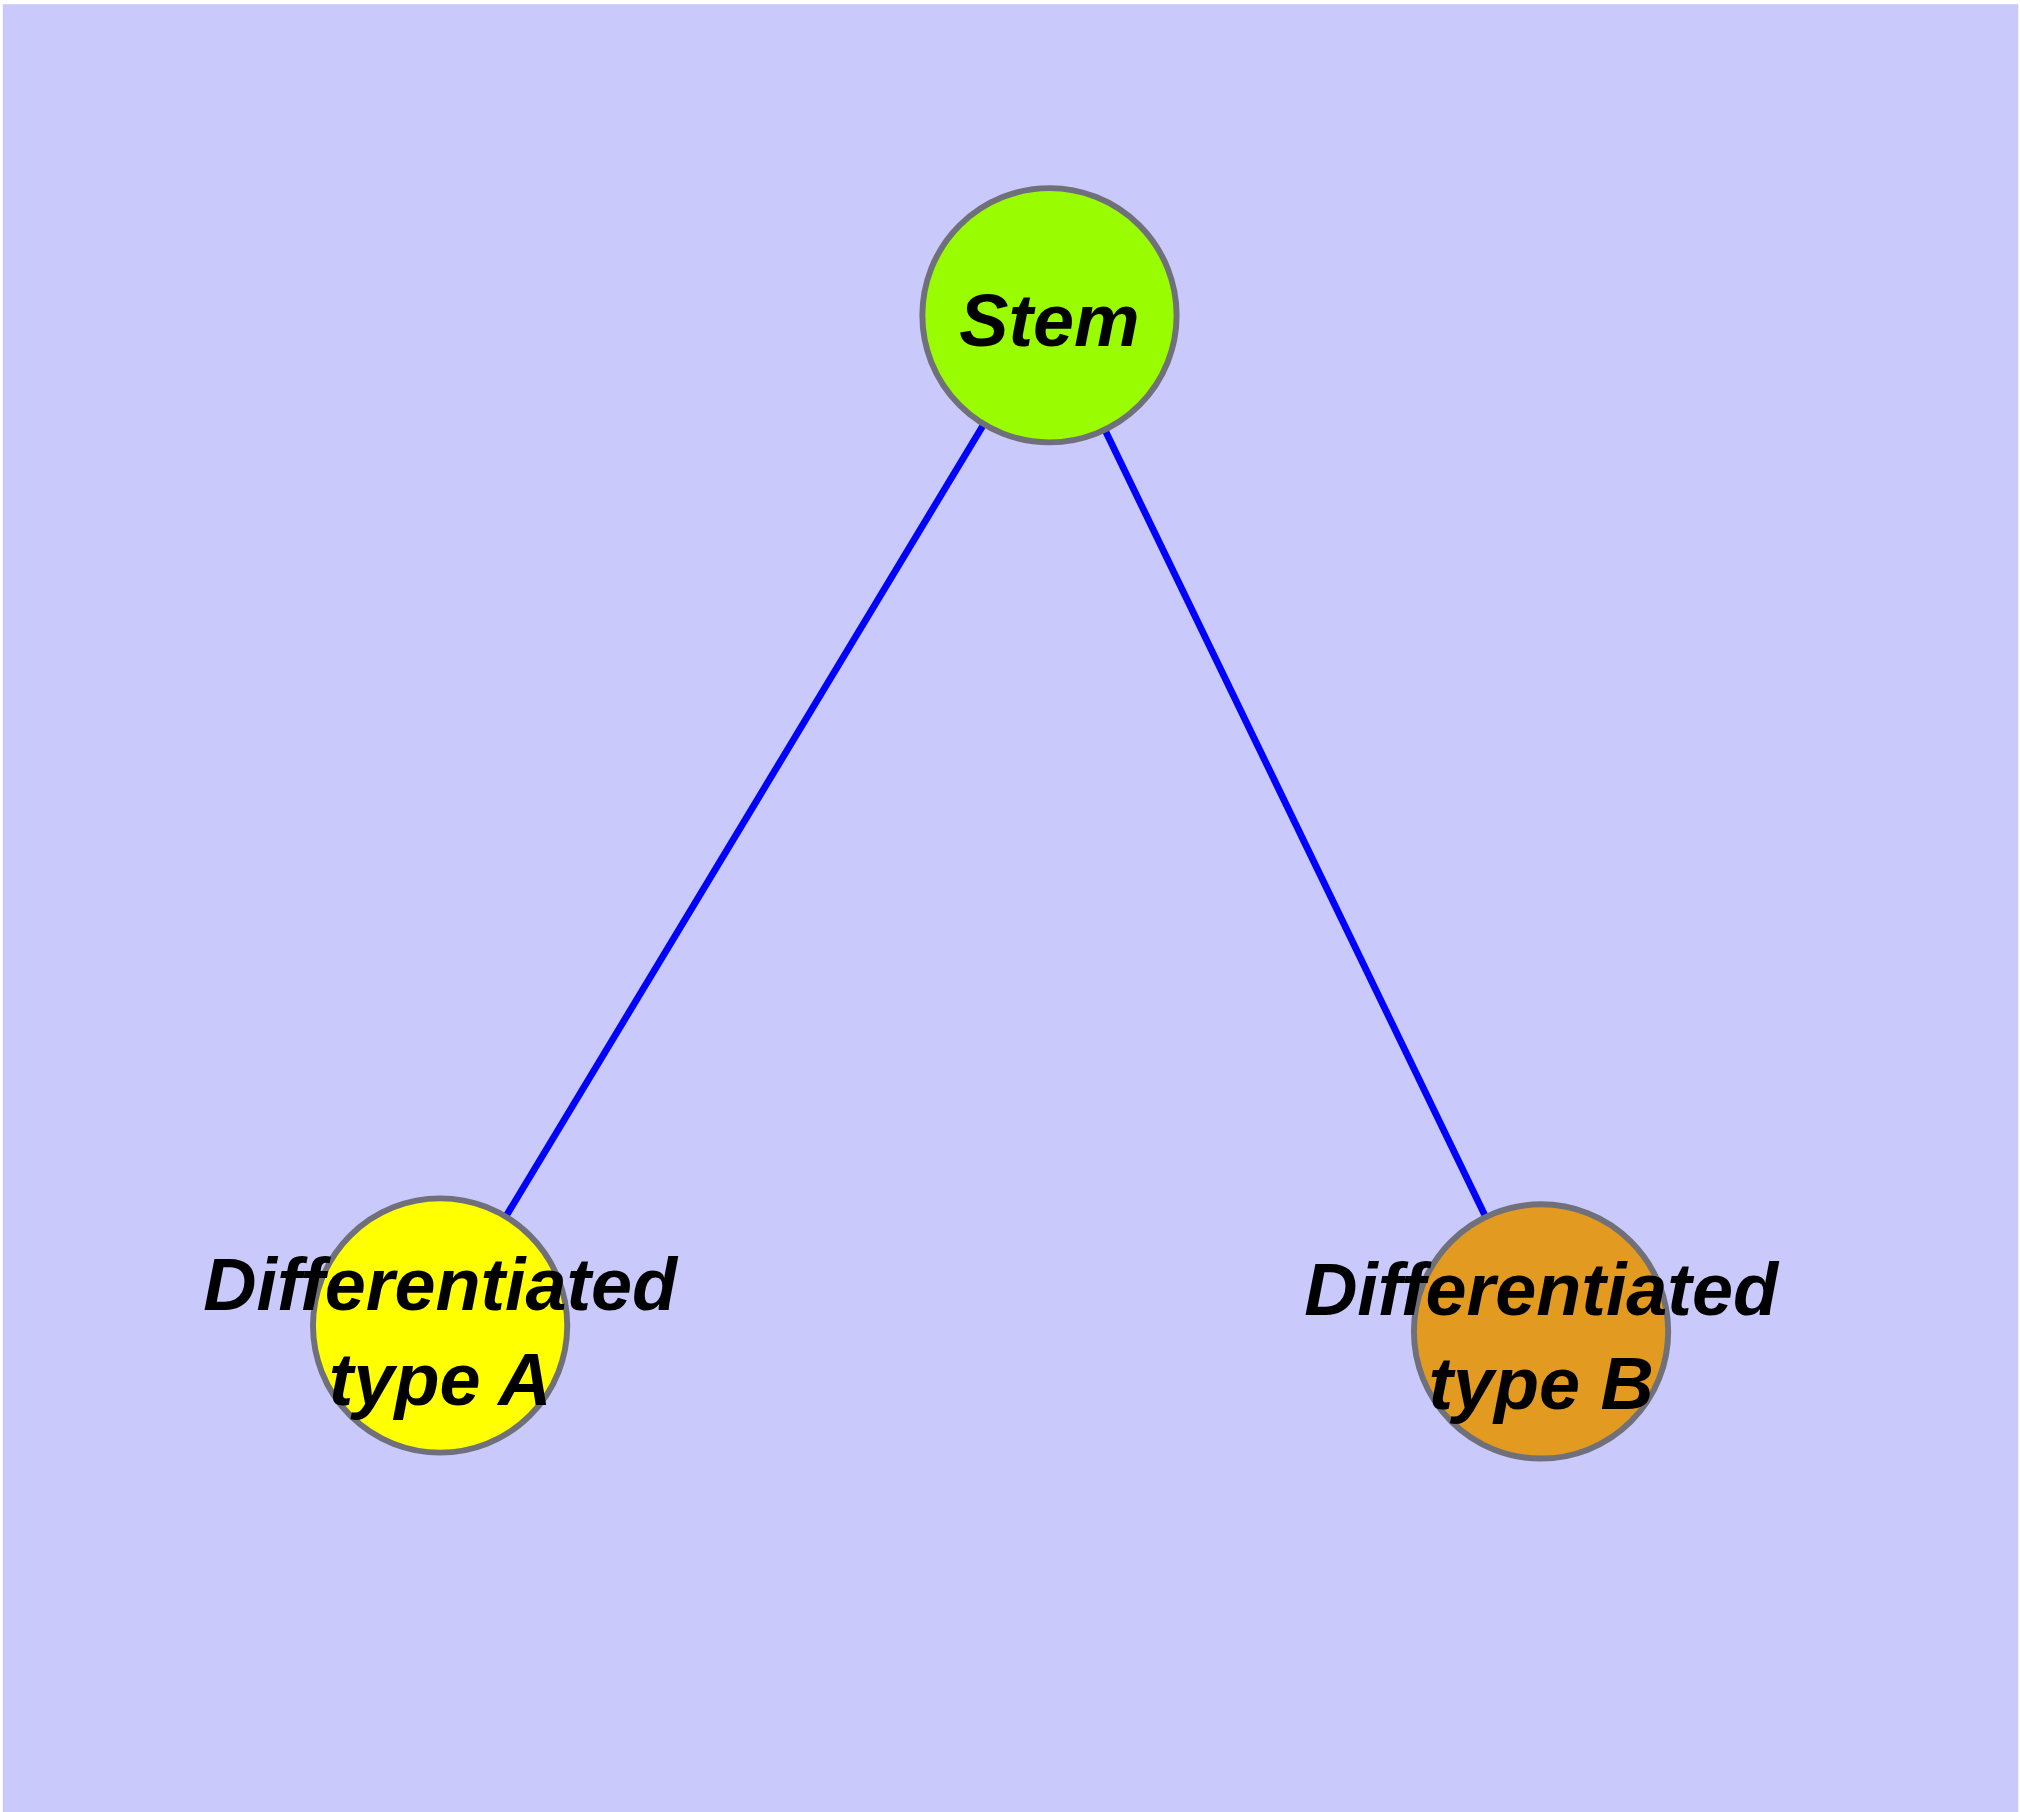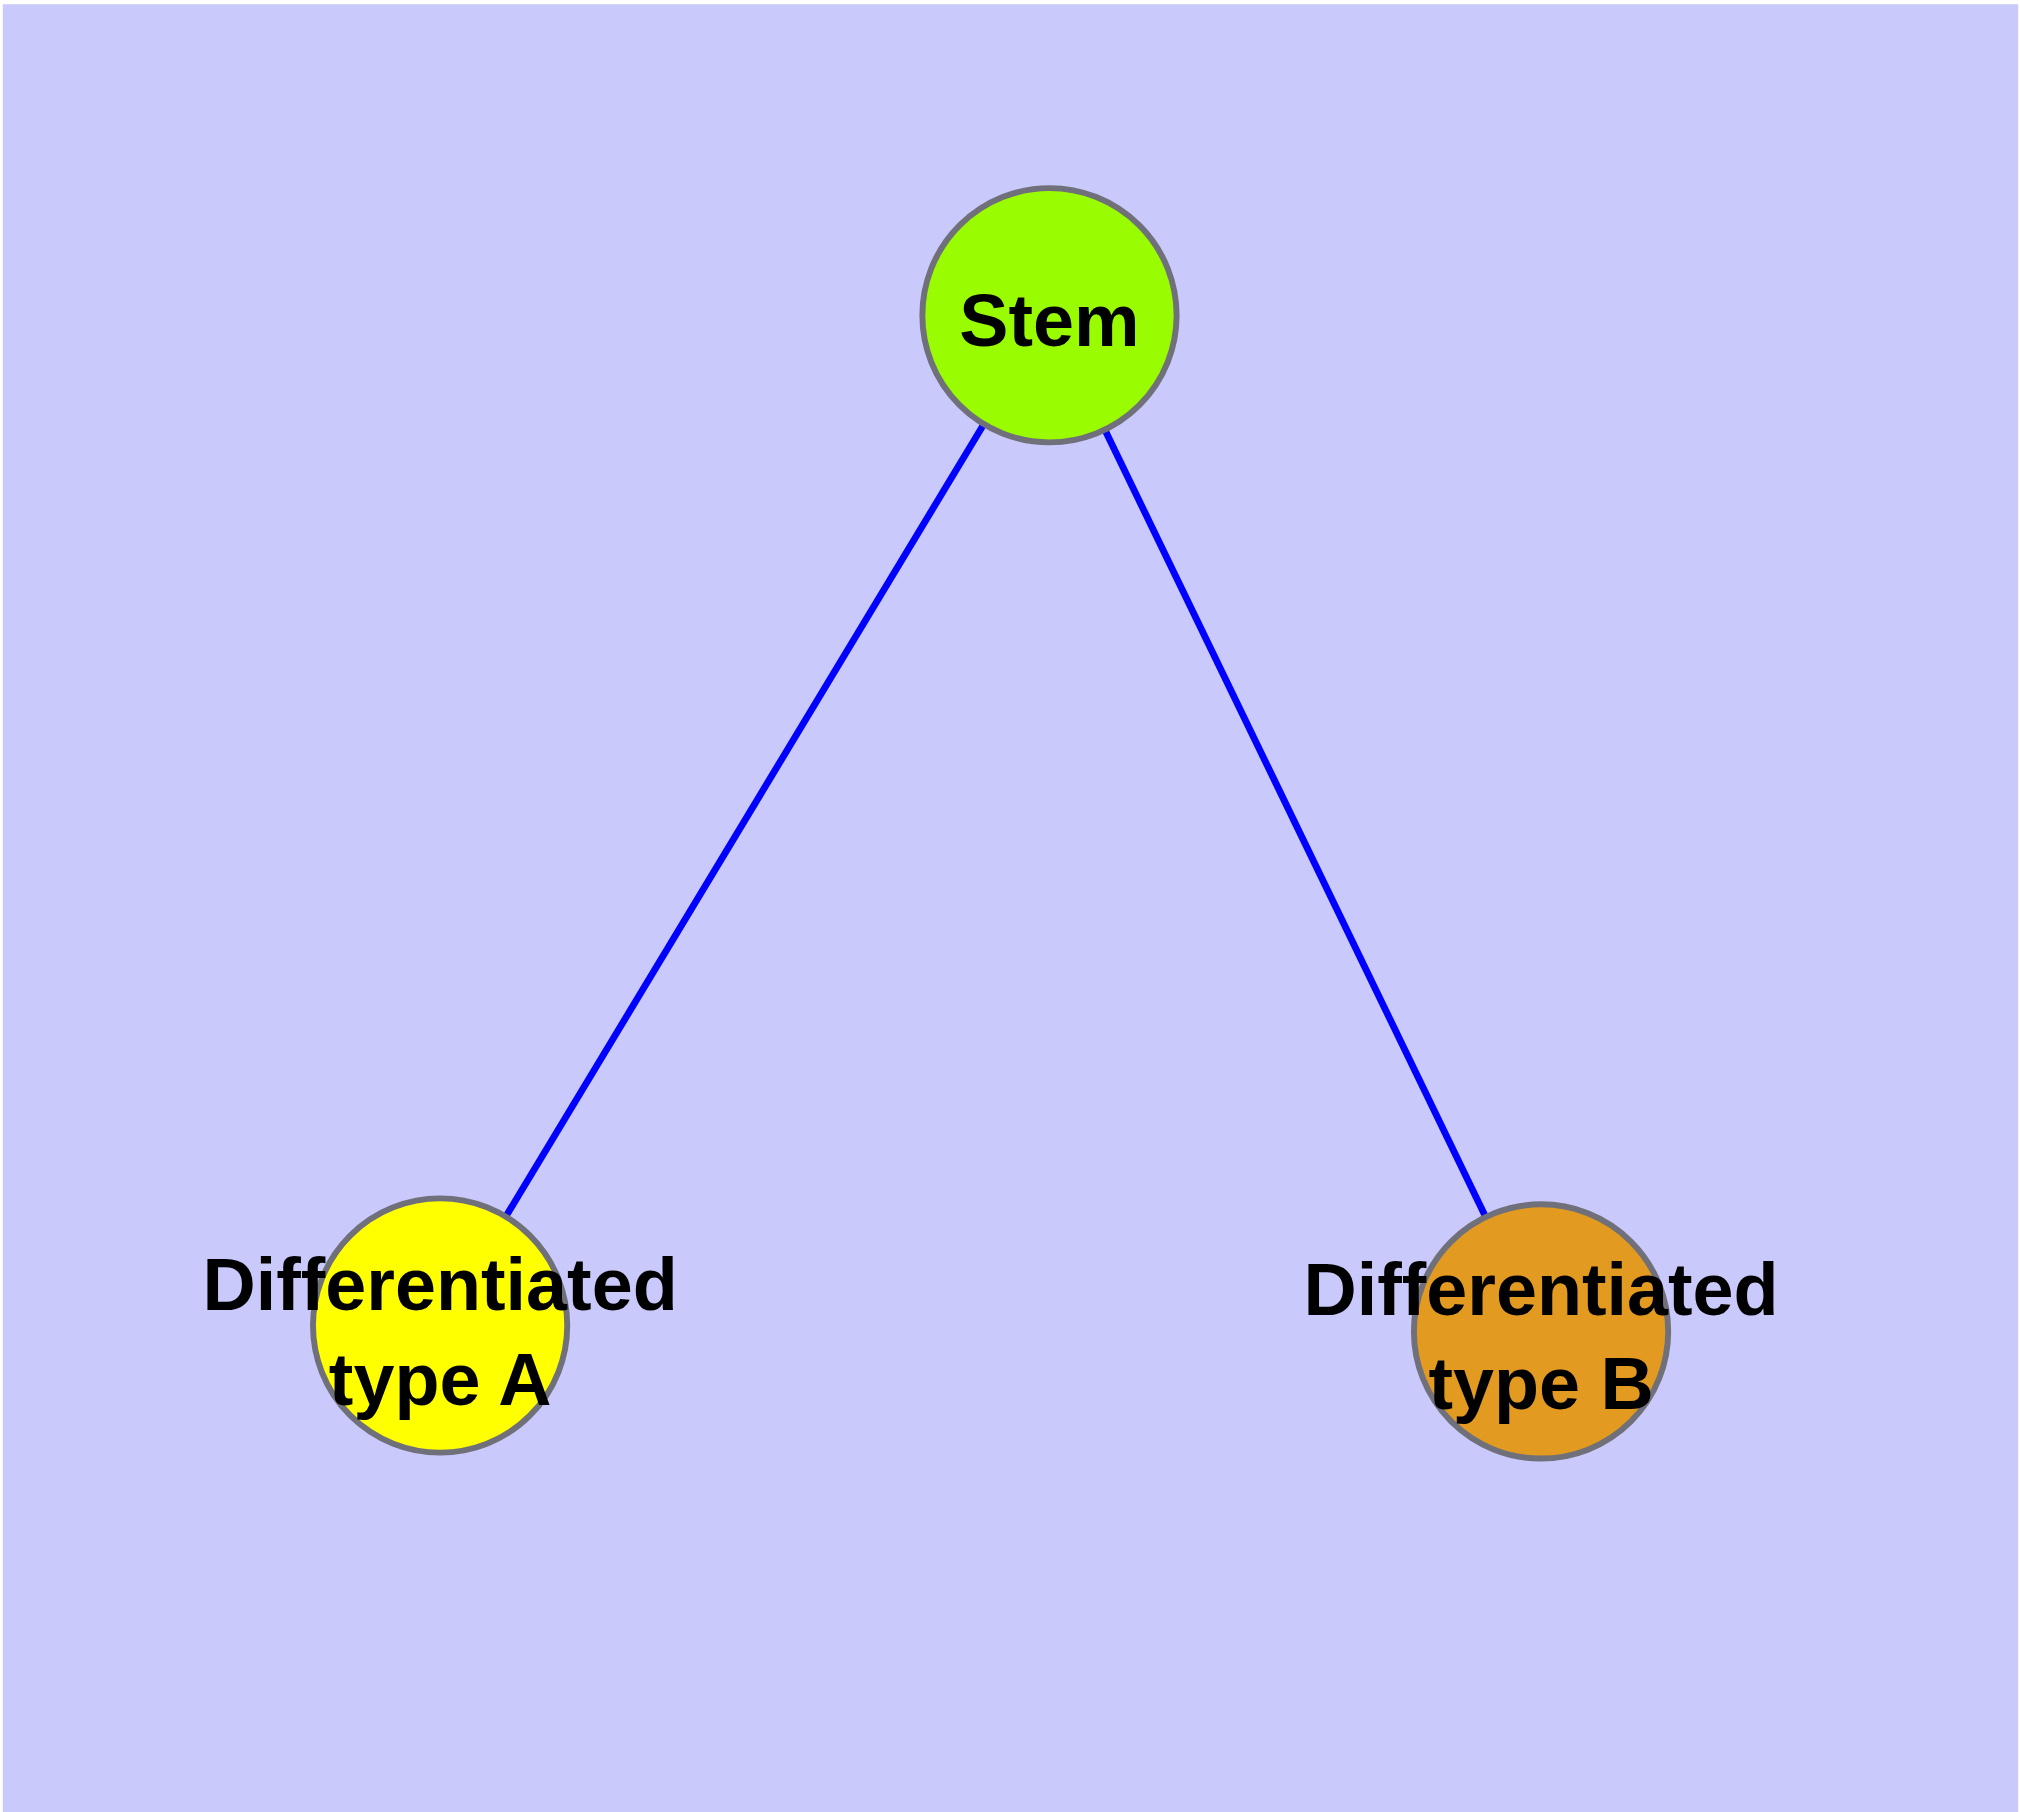--- a/index.html
+++ b/index.html
@@ -8,20 +8,21 @@
     background: #ffffff;
     width: 2021px;
     height: 1812px;
     overflow: hidden;
   }
   .stage {
     position: relative;
     width: 1629px;
     height: 1812px;
     font-family: "Liberation Sans", sans-serif;
+    font-style: italic;
   }
   svg { display: block; }
   .node-label {
     font-family: "Liberation Sans", sans-serif;
     font-weight: bold;
     font-size: 87px;
     fill: #000000;
     text-anchor: middle;
   }
   .edge-line {

